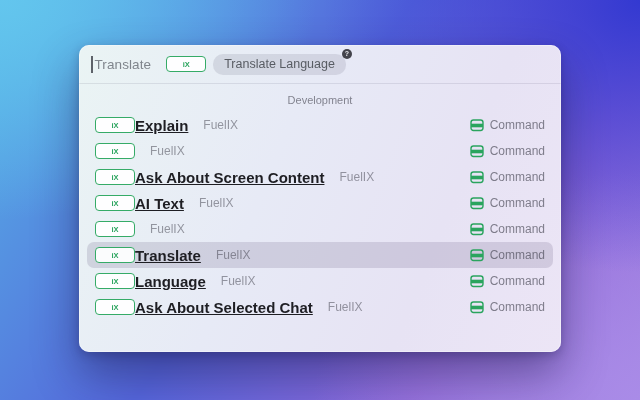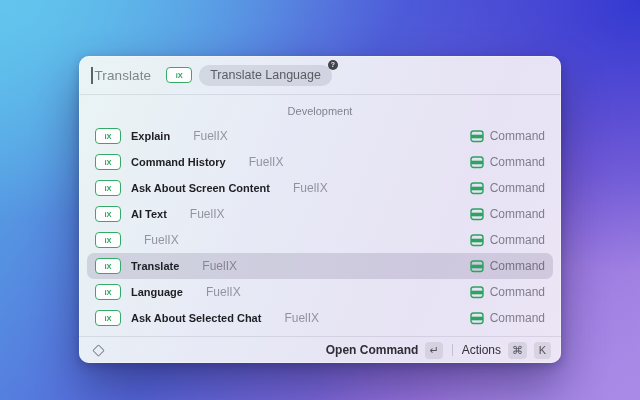--- a/index.html
+++ b/index.html
@@ -9,36 +9,36 @@
   .desktop {
     position:relative; width:640px; height:400px; overflow:hidden;
     background:
       radial-gradient(90% 100% at 0% 0%, rgba(100,199,238,0.95) 0%, rgba(100,199,238,0) 55%),
       radial-gradient(80% 110% at 100% 0%, #3339d1 0%, rgba(51,57,209,0) 62%),
       radial-gradient(85% 95% at 100% 100%, rgba(170,140,232,0.9) 0%, rgba(170,140,232,0) 60%),
       linear-gradient(125deg, #55b4e6 0%, #5566db 45%, #8f68d8 75%, #a284e2 100%);
   }
 
   .window {
-    position:absolute; left:79px; top:56px; width:482px; height:307px;
+    position:absolute; left:79px; top:45px; width:482px; height:307px;
     border-radius:10px; overflow:hidden;
     background:linear-gradient(112deg, #eaf4f4 0%, #e7eaf6 40%, #e7e3f4 72%, #ece5f6 100%);
     box-shadow:0 22px 45px rgba(25,20,70,0.45), 0 3px 10px rgba(25,20,70,0.25);
     outline:1px solid rgba(255,255,255,0.35); outline-offset:-1px;
   }
 
   
   .searchbar {
     height:39px; display:flex; align-items:center; padding:0 12px;
     border-bottom:1px solid rgba(40,40,70,0.10);
   }
   .caret { width:1.5px; height:17px; background:#5d6269; margin-right:2px; }
   .search-text { font-size:13.5px; color:#7f858c; letter-spacing:0.1px; }
   .ix-badge {
-    width:26px; height:16px; border-radius:4px; background:rgba(255,255,255,0.92);
+    width:40px; height:16px; border-radius:4px; background:rgba(255,255,255,0.92);
     border:1px solid #35ab67; color:#2aa45e; font-size:7.5px; font-weight:bold;
     display:inline-flex; align-items:center; justify-content:center; flex:none;
   }
   .searchbar .ix-badge { margin-left:15px; }
   .tag-pill {
     position:relative; margin-left:7px; height:21px; padding:4px 11px;
     background:rgba(100,100,125,0.16); border-radius:10px;
     display:flex; align-items:center; font-size:12.5px; color:#585c63;
   }
   .tag-help {
@@ -47,22 +47,22 @@
     display:flex; align-items:center; justify-content:center;
   }
 
   
   .list { padding:8px 8px 0 8px; }
   .section-label { font-size:11px; color:rgba(60,60,72,0.60); padding:2px 8px 6px 8px;text-align:center; }
   .row {
     height:26px; display:flex; align-items:center; padding:0 8px; border-radius:7px;
   }
   .row.selected { background:rgba(84,74,110,0.17); }
-  .row-title { margin-left:10px; font-size:11px; font-weight:600; color:#1e1e23; white-space:nowrap; }
-  .row-sub { margin-left:16px; font-size:12px; color:rgba(60,60,72,0.50); white-space:nowrap;padding-left:7px; }
+  .row-title { font-size:15px; font-weight:600; color:#1e1e23; white-space:nowrap;text-decoration:underline; }
+  .row-sub { margin-left:8px; font-size:12px; color:rgba(60,60,72,0.50); white-space:nowrap;padding-left:7px; }
   .row-right { margin-left:auto; display:flex; align-items:center; gap:6px;justify-content:flex-end; }
   .cmd-icon { width:14px; height:14px; display:block; }
   .row-type { font-size:12px; color:rgba(60,60,72,0.62); }
 
   
   .footer {
     position:absolute; left:0; right:0; bottom:0; height:27px;
     display:flex; align-items:center; padding:0 10px;
     border-top:1px solid rgba(40,40,70,0.10);
   }
@@ -112,21 +112,20 @@
         <rect x="1" y="2" width="12" height="10.5" rx="2.4" fill="none" stroke="#2aa45e" stroke-width="1.4"></rect>
         <rect x="1" y="5.7" width="12" height="3.6" fill="#2aa45e"></rect>
       </svg>
       <span class="row-type">Command</span>
     </span>
   </div>
         <div class="row">
     <span class="ix-badge">
             <span>iX</span>
           </span>
-    <span class="row-title">Command History</span>
     <span class="row-sub">FuelIX</span>
     <span class="row-right">
       <svg class="cmd-icon" viewBox="0 0 14 14">
         <rect x="1" y="2" width="12" height="10.5" rx="2.4" fill="none" stroke="#2aa45e" stroke-width="1.4"></rect>
         <rect x="1" y="5.7" width="12" height="3.6" fill="#2aa45e"></rect>
       </svg>
       <span class="row-type">Command</span>
     </span>
   </div>
         <div class="row">
@@ -207,26 +206,15 @@
     <span class="row-right">
       <svg class="cmd-icon" viewBox="0 0 14 14">
         <rect x="1" y="2" width="12" height="10.5" rx="2.4" fill="none" stroke="#2aa45e" stroke-width="1.4"></rect>
         <rect x="1" y="5.7" width="12" height="3.6" fill="#2aa45e"></rect>
       </svg>
       <span class="row-type">Command</span>
     </span>
   </div>
       </div>
 
-    <div class="footer">
-      <div class="logo-diamond"></div>
-      <div class="footer-right">
-        <span class="footer-label">Open Command</span>
-        <span class="keycap">↵</span>
-        <span class="footer-sep"></span>
-        <span class="footer-label actions">Actions</span>
-        <span class="keycap">⌘</span>
-        <span class="keycap">K</span>
-      </div>
-    </div>
 
   </div>
 </div>
 
 </body></html>

